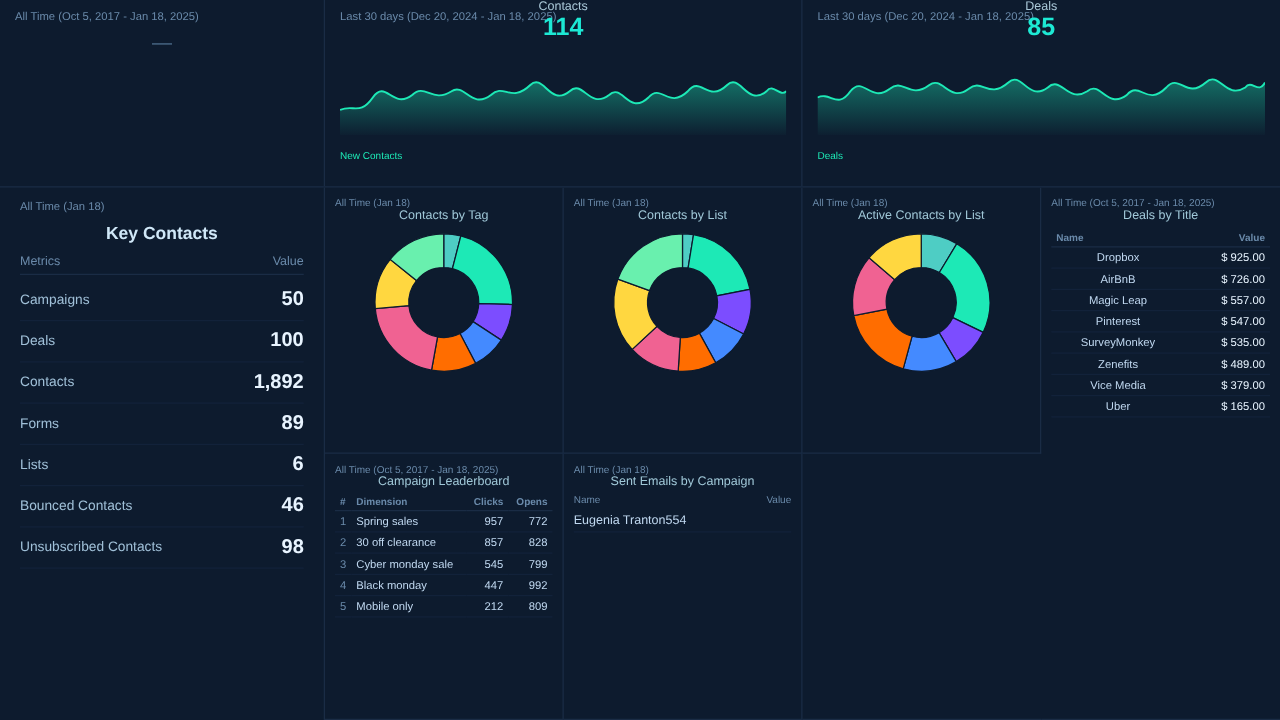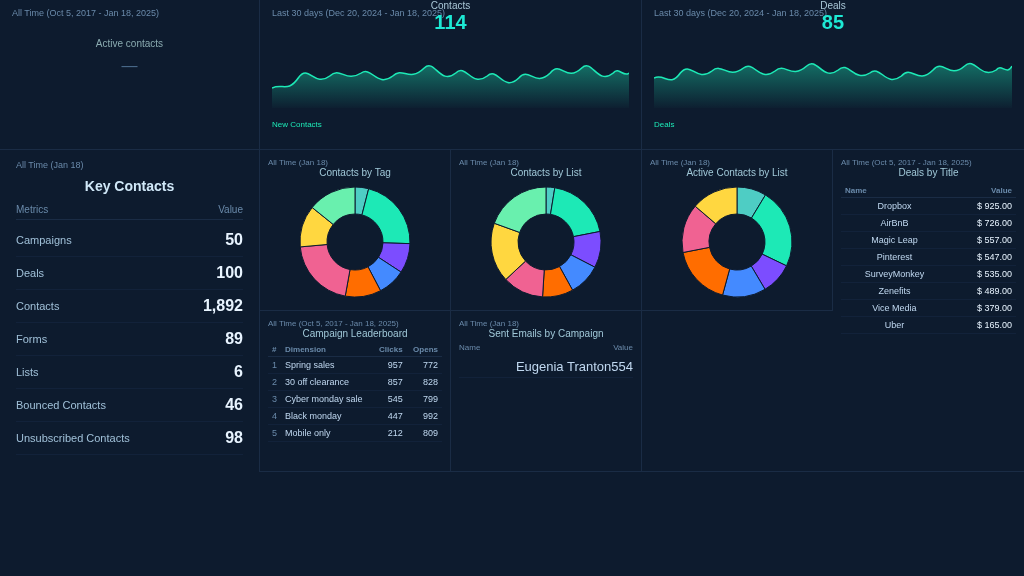--- a/index.html
+++ b/index.html
@@ -9,21 +9,21 @@
       font-family: -apple-system, BlinkMacSystemFont, 'Segoe UI', sans-serif;
       font-size: 11px;
       width: 1024px;
       height: 576px;
       overflow: hidden;
     }
     .dashboard {
       display: grid;
       grid-template-columns: 260px 1fr;
       grid-template-rows: 150px 1fr;
-      height: 472px;
+      height: 576px;
     }
     
     .top-charts {
       grid-column: 1 / 3;
       grid-row: 1;
       display: grid;
       grid-template-columns: 260px 1fr 1fr;
       border-bottom: 1px solid #1a2c45;
     }
     .top-card {
@@ -207,39 +207,38 @@
     }
     .sent-emails-header {
       display: flex;
       justify-content: space-between;
       font-size: 8px;
       color: #6a8aaa;
       margin-bottom: 4px;
     }
     .sent-emails-row {
       display: flex;
-      justify-content: flex-end;
-      font-size: 13px;
+      justify-content: flex-start;
+      font-size: 10px;
       color: #c0d8f0;
       padding: 3px 0;
       border-bottom: 1px solid #12223a;
     }
     
     .sparkline { width: 100%; height: 70px; }
   </style>
 </head>
 <body>
 
 <div class="dashboard">
 
   <div class="top-charts">
 
     <div class="top-card">
       <div class="top-card-label">All Time (Oct 5, 2017 - Jan 18, 2025)</div>
-      <div class="active-contacts-label">Active contacts</div>
       <div class="active-dash">—</div>
     </div>
 
     <div class="top-card">
       <div class="top-card-label">Last 30 days (Dec 20, 2024 - Jan 18, 2025)</div>
       <div class="chart-title-overlay">
         <div class="metric-name">Contacts</div>
         <div class="metric-value">114</div>
       </div>
       <div class="chart-area">

